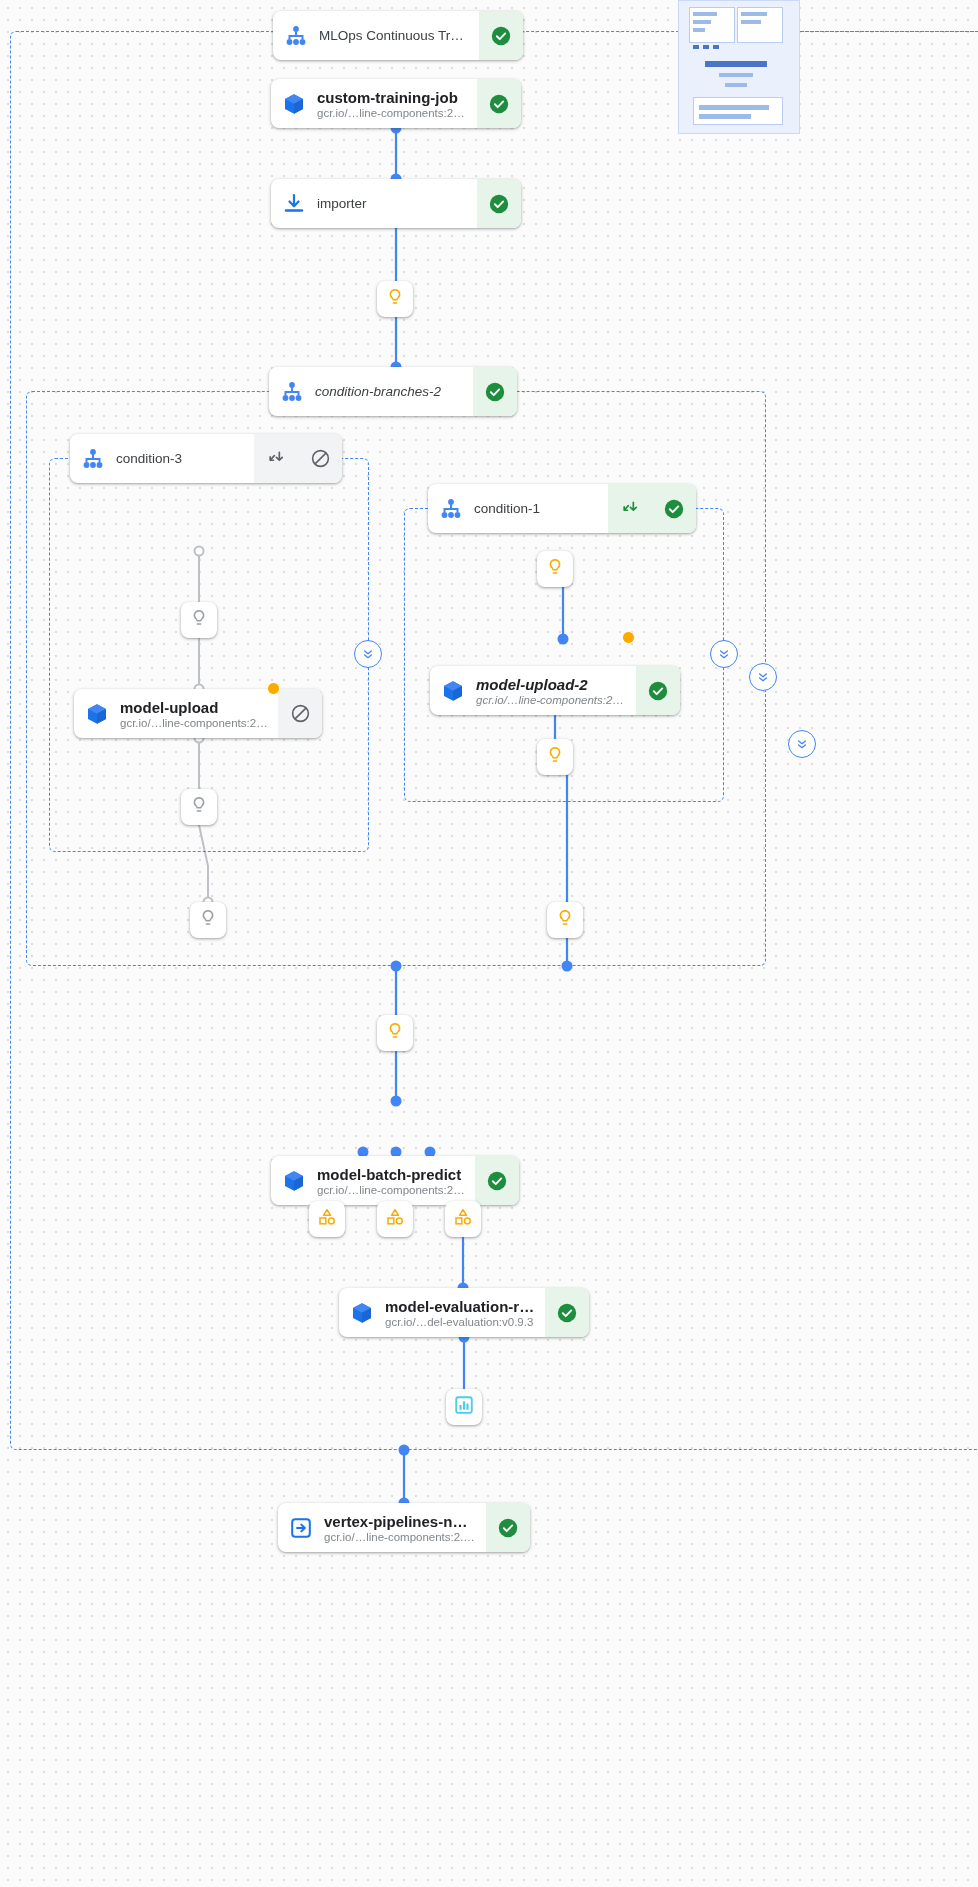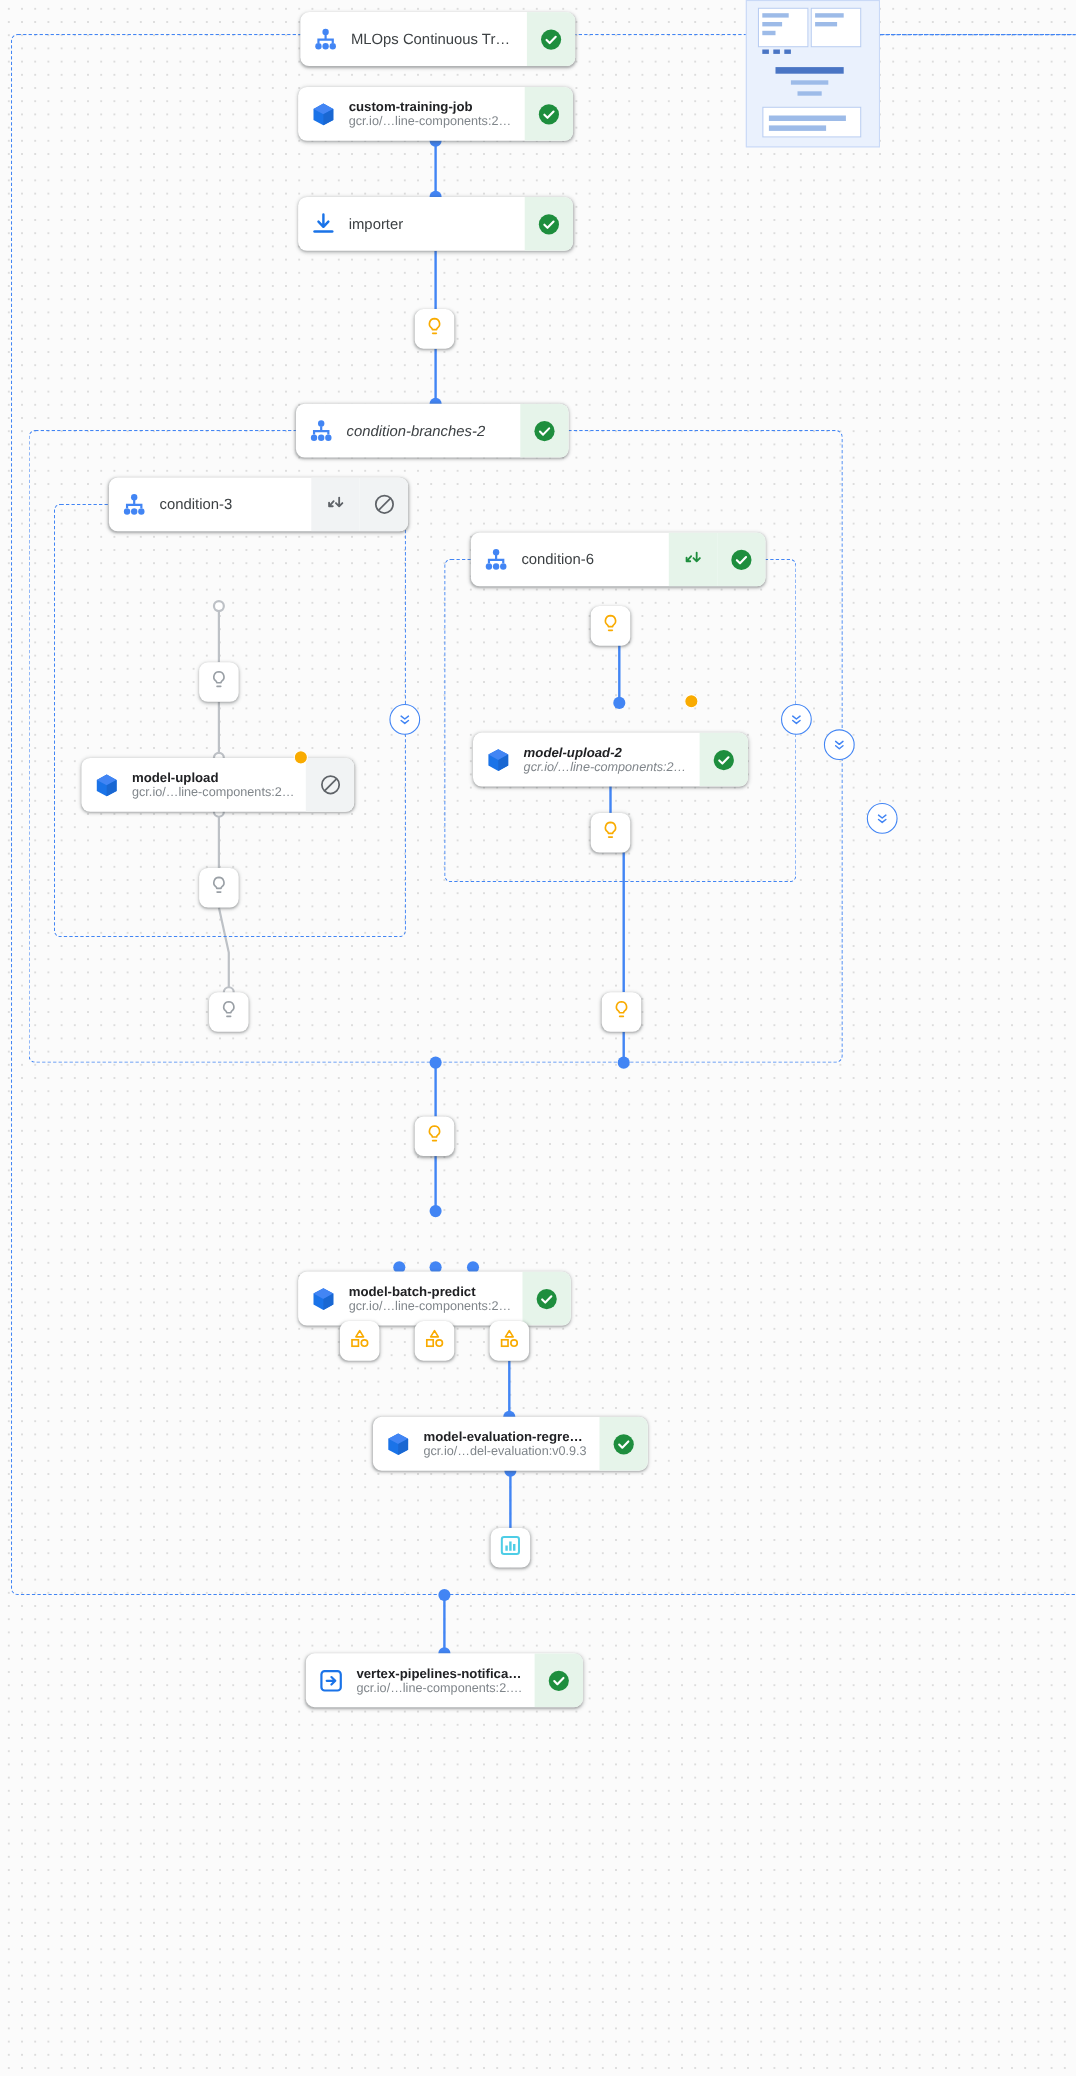--- a/index.html
+++ b/index.html
@@ -43,21 +43,21 @@
     display: flex; align-items: center; justify-content: center;
     flex: 0 0 46px;
   }
   .node .txt {
     flex: 1 1 auto;
     display: flex; flex-direction: column; justify-content: center;
     padding-right: 10px;
     min-width: 0;
   }
   .node .title {
-    font-size: 12px;
+    font-size: 15px;
     color: #202124;
     font-weight: 700;
     white-space: nowrap;
     overflow: hidden;
     text-overflow: ellipsis;
   }
   .node.plain .title { font-weight: 400; font-size: 13.5px; color: #3c4043; }
   .node .sub {
     font-size: 11.5px;
     color: #80868b;
@@ -278,21 +278,21 @@
     <div class="badges">
       <div class="badge ok">
         <svg width="22" height="22" viewBox="0 0 24 24">
           <circle cx="12" cy="12" r="10" fill="#1e8e3e"></circle>
           <path d="M7.5 12.3 L10.6 15.4 L16.6 9.2" stroke="#fff" stroke-width="2.1" fill="none" stroke-linecap="round" stroke-linejoin="round"></path>
         </svg>
       </div>
     </div>
   </div>
 
-  <div class="node plain" style="left:70px; top:434px; width:272px; height:49px;margin-left:29px;">
+  <div class="node plain" style="left:70px; top:434px; width:272px; height:49px;">
     <div class="ico">
       <svg width="24" height="24" viewBox="0 0 24 24">
         <circle cx="12" cy="5" r="2.9" fill="#4285f4"></circle>
         <circle cx="5.5" cy="18" r="2.9" fill="#4285f4"></circle>
         <circle cx="12" cy="18" r="2.9" fill="#4285f4"></circle>
         <circle cx="18.5" cy="18" r="2.9" fill="#4285f4"></circle>
         <path d="M12 7.5 V12 M5.5 15 V12 H18.5 V15" stroke="#4285f4" stroke-width="2" fill="none"></path>
       </svg>
     </div>
     <div class="txt">
@@ -342,21 +342,21 @@
     <div class="ico">
       <svg width="24" height="24" viewBox="0 0 24 24">
         <circle cx="12" cy="5" r="2.9" fill="#4285f4"></circle>
         <circle cx="5.5" cy="18" r="2.9" fill="#4285f4"></circle>
         <circle cx="12" cy="18" r="2.9" fill="#4285f4"></circle>
         <circle cx="18.5" cy="18" r="2.9" fill="#4285f4"></circle>
         <path d="M12 7.5 V12 M5.5 15 V12 H18.5 V15" stroke="#4285f4" stroke-width="2" fill="none"></path>
       </svg>
     </div>
     <div class="txt">
-      <div class="title">condition-6</div>
+      <div class="title">condition-1</div>
     </div>
     <div class="badges">
       <div class="badge ok">
         <svg width="20" height="20" viewBox="0 0 24 24">
           <path d="M16 4 V13.5 L12.5 10 M16 13.5 L19.5 10" stroke="#1e8e3e" stroke-width="2" fill="none" stroke-linecap="round" stroke-linejoin="round"></path>
           <path d="M10 8 L5 13.5 M5 13.5 H9 M5 13.5 V9.5" stroke="#1e8e3e" stroke-width="2" fill="none" stroke-linecap="round" stroke-linejoin="round"></path>
         </svg>
       </div>
       <div class="badge ok">
         <svg width="22" height="22" viewBox="0 0 24 24">

